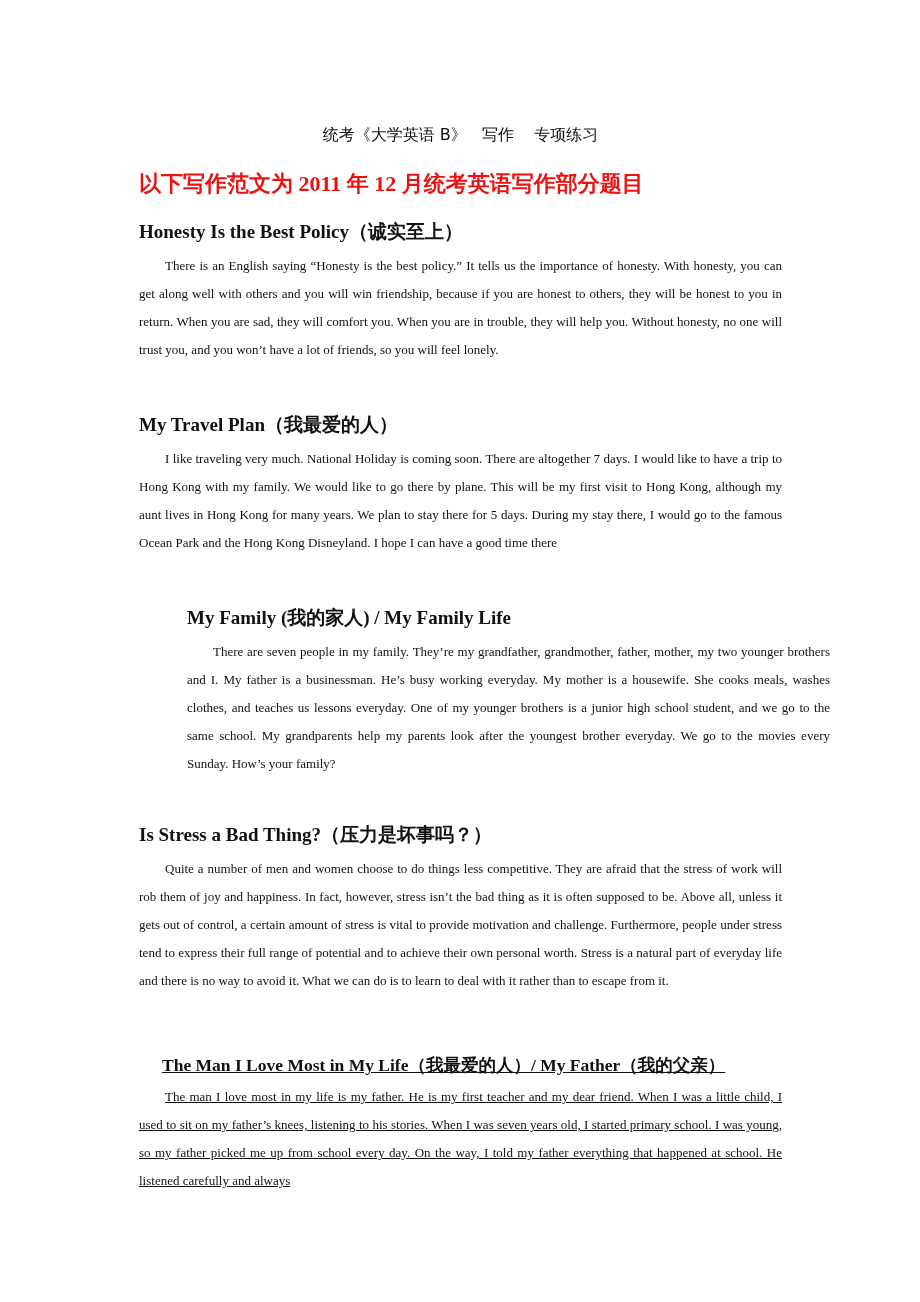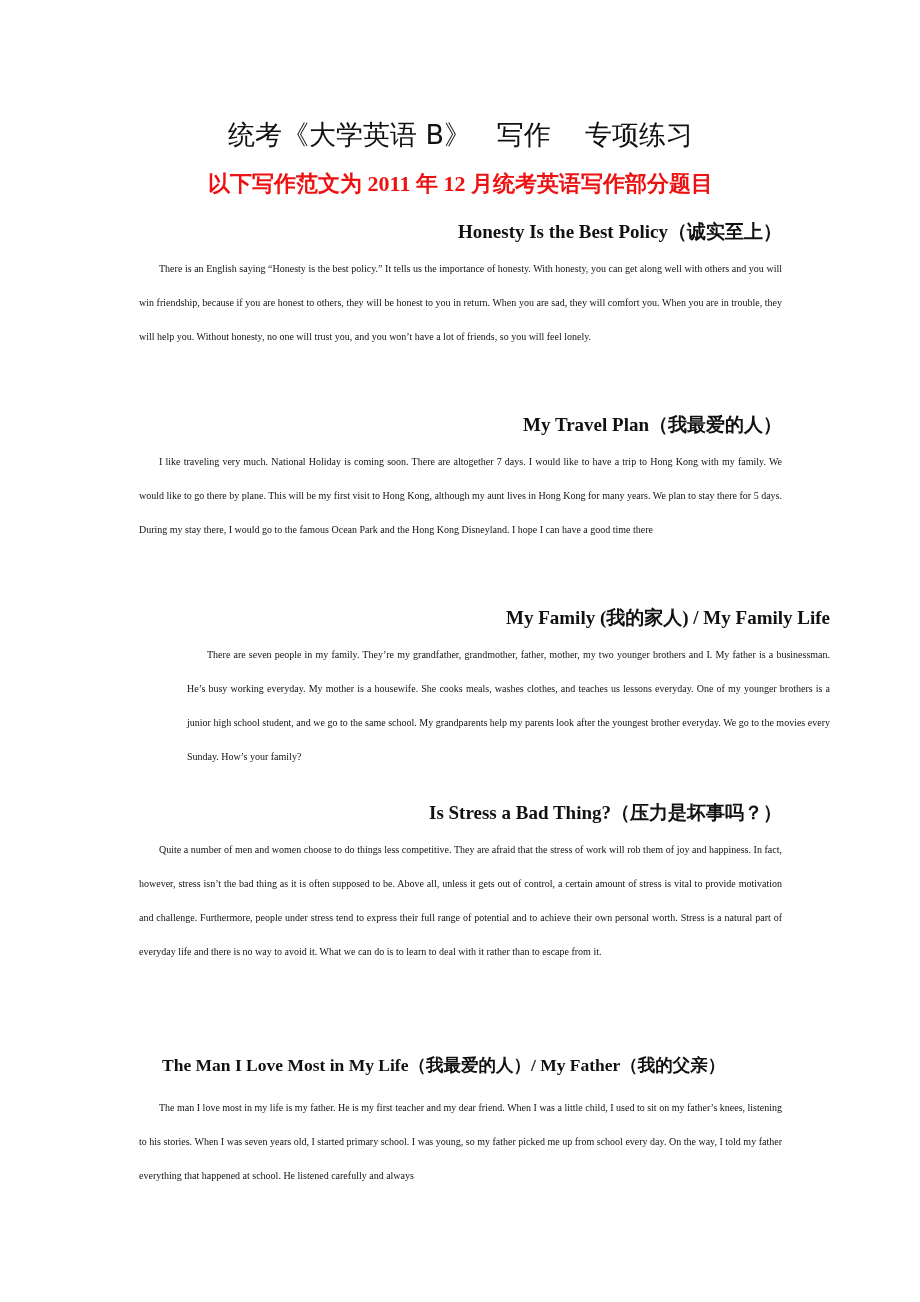--- a/index.html
+++ b/index.html
@@ -21,64 +21,64 @@
       top: 0;
       width: 643px;
     }
     .doc-title {
       position: absolute;
       left: 0;
       width: 643px;
       top: 118px;
       text-align: center;
       font-family: "DejaVu Sans", "Liberation Sans", sans-serif;
-      font-size: 27px;
+      font-size: 16px;
       line-height: 34px;
       color: #111;
       white-space: pre;
     }
     .doc-subtitle {
       position: absolute;
       left: 0;
       width: 643px;
       top: 167px;
-      text-align: center;
+      text-align: left;
       font-size: 22px;
       line-height: 34px;
       font-weight: bold;
       color: #ee1111;
       white-space: nowrap;
     }
     .section {
       position: absolute;
       left: 0;
       width: 643px;
     }
     .section-title {
-      text-align: right;
+      text-align: left;
       font-size: 19px;
       font-weight: bold;
       line-height: 28px;
       margin: 0;
       white-space: nowrap;
     }
     .section-title.left {
       text-align: left;
       padding-left: 23px;
       font-size: 17.5px;
     }
     .section-body {
       margin: 6px 0 0 0;
-      font-size: 10px;
-      line-height: 34px;
+      font-size: 13px;
+      line-height: 28px;
       text-align: justify;
       text-indent: 2em;
     }
     .section-body.tight {
-      margin-top: 12px;
+      margin-top: 4px;
     }
   </style>
 </head>
 <body>
 
 <div class="page">
 
   <div class="doc-title">统考《大学英语 B》   写作    专项练习</div>
 
   <div class="doc-subtitle">以下写作范文为 2011 年 12 月统考英语写作部分题目</div>
@@ -91,23 +91,23 @@
   <div class="section" style="top:411px;">
     <h2 class="section-title">My Travel Plan（我最爱的人）</h2>
     <p class="section-body">I like traveling very much. National Holiday is coming soon. There are altogether 7 days. I would like to have a trip to Hong Kong with my family. We would like to go there by plane. This will be my first visit to Hong Kong, although my aunt lives in Hong Kong for many years. We plan to stay there for 5 days. During my stay there, I would go to the famous Ocean Park and the Hong Kong Disneyland. I hope I can have a good time there</p>
   </div>
 
   <div class="section" style="top:604px;margin-left:48px;">
     <h2 class="section-title">My Family (我的家人) / My Family Life</h2>
     <p class="section-body">There are seven people in my family. They’re my grandfather, grandmother, father, mother, my two younger brothers and I. My father is a businessman. He’s busy working everyday. My mother is a housewife. She cooks meals, washes clothes, and teaches us lessons everyday. One of my younger brothers is a junior high school student, and we go to the same school. My grandparents help my parents look after the youngest brother everyday. We go to the movies every Sunday. How’s your family?</p>
   </div>
 
-  <div class="section" style="top:799px;">
+  <div class="section" style="top:821px;">
     <h2 class="section-title">Is Stress a Bad Thing?（压力是坏事吗？）</h2>
     <p class="section-body">Quite a number of men and women choose to do things less competitive. They are afraid that the stress of work will rob them of joy and happiness. In fact, however, stress isn’t the bad thing as it is often supposed to be. Above all, unless it gets out of control, a certain amount of stress is vital to provide motivation and challenge. Furthermore, people under stress tend to express their full range of potential and to achieve their own personal worth. Stress is a natural part of everyday life and there is no way to avoid it. What we can do is to learn to deal with it rather than to escape from it.</p>
   </div>
 
-  <div class="section" style="top:1051px;">
+  <div class="section" style="top:1051px;text-decoration:underline;">
     <h2 class="section-title left">The Man I Love Most in My Life（我最爱的人）/ My Father（我的父亲）</h2>
     <p class="section-body tight">The man I love most in my life is my father. He is my first teacher and my dear friend. When I was a little child, I used to sit on my father’s knees, listening to his stories. When I was seven years old, I started primary school. I was young, so my father picked me up from school every day. On the way, I told my father everything that happened at school. He listened carefully and always</p>
   </div>
 
 </div>
 
 </body></html>

